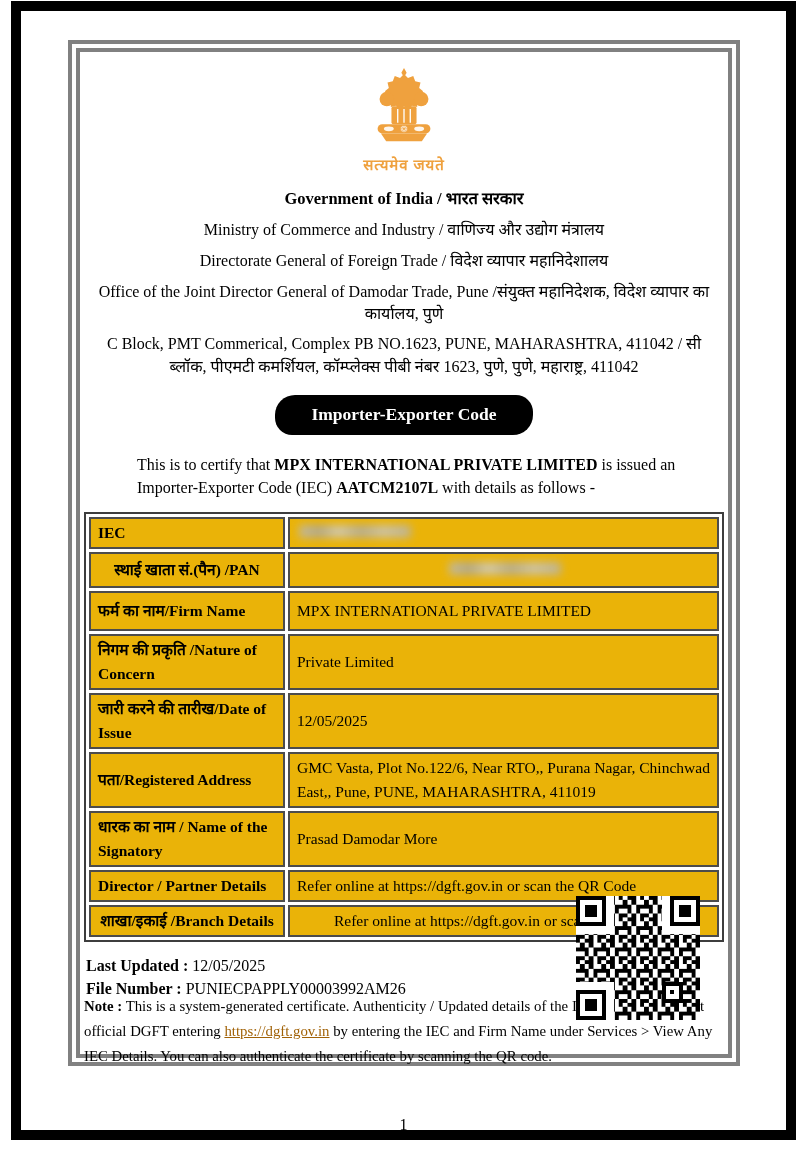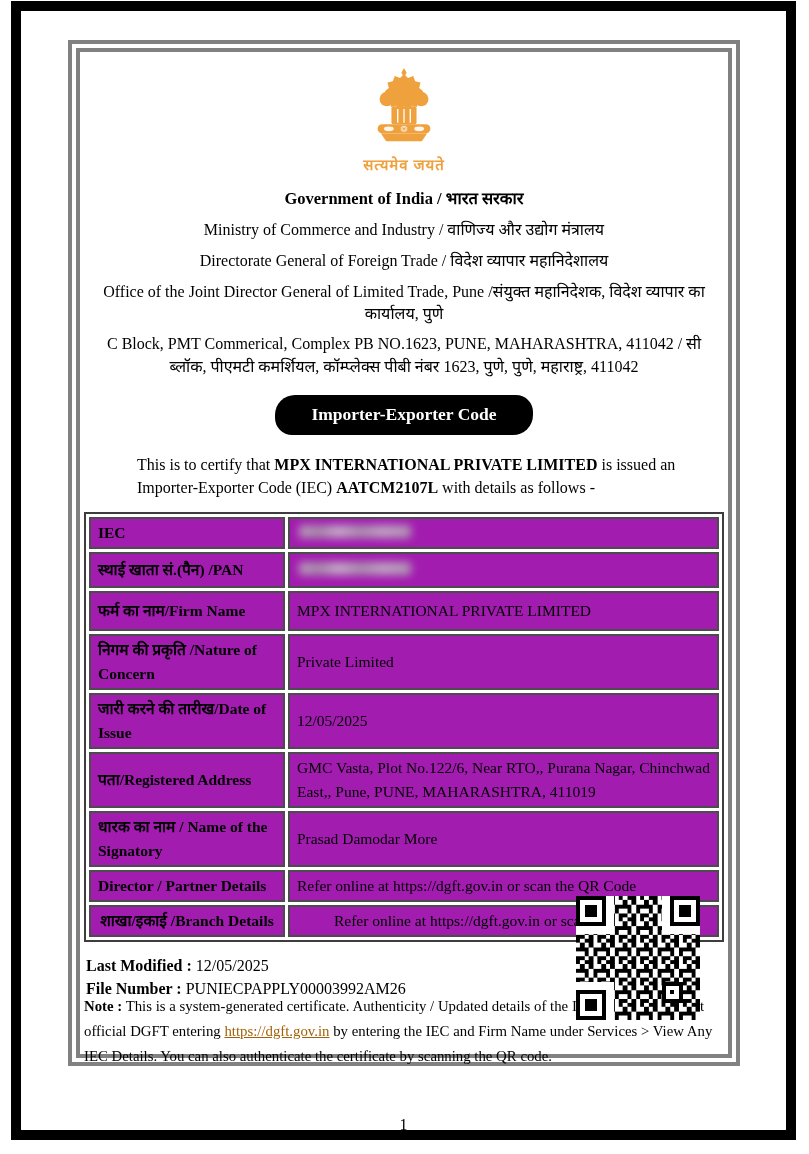--- a/index.html
+++ b/index.html
@@ -28,24 +28,24 @@
     padding:9px 36px 10px; border-radius:20px 17px 20px 17px;
   }
   .statement { margin:19px 0 0 53px; font-size:16px; line-height:1.42; }
   .b { font-weight:bold; }
   table.details {
     width:100%; margin-top:12px; background:#fff;
     border-collapse:separate; border-spacing:3px; border:2px solid #3d3d3d;
   }
   table.details td {
     border:2px solid #4c4c4c; padding:2px 7px; font-size:15.5px; vertical-align:middle;
-    line-height:1.55; background:#a21caf;
+    line-height:1.55; background:#eab308;
   }
   td.lbl { width:196px; font-weight:bold; }
-  tr.r1 td { height:30px; } tr.r2 td { height:36px; } tr.r3 td { height:40px; }
+  tr.r1 td { height:30px; } tr.r2 td { height:36px;text-align:center; } tr.r3 td { height:40px; }
   tr.r4 td { height:56px; } tr.r5 td { height:56px; } tr.r6 td { height:48px; }
   tr.r7 td { height:50px; } tr.r8 td { height:30px; } tr.r9 td { height:32px;text-align:center; }
   .redacted {
     display:inline-block; width:112px; height:13px; margin-left:2px; border-radius:2px;
     background:linear-gradient(90deg,#bdbdbd 0%,#a6a6a6 18%,#cfcfcf 35%,#ababab 55%,#c7c7c7 75%,#b3b3b3 100%);
     filter:blur(4px); opacity:.8;
   }
   .meta { margin:13px 0 0 2px; font-size:16px; line-height:1.42; }
   .note {
     position:absolute; left:4px; top:942px; width:642px;
@@ -89,21 +89,21 @@
         </g>
         <ellipse cx="27" cy="92" rx="7.5" ry="3.6" fill="#fff" opacity="0.9"></ellipse>
         <ellipse cx="73" cy="92" rx="7.5" ry="3.6" fill="#fff" opacity="0.9"></ellipse>
       </svg>
       <div class="motto">सत्यमेव जयते</div>
     </div>
 
     <div class="gov-line center">Government of India / भारत सरकार</div>
     <div class="h-line center">Ministry of Commerce and Industry / वाणिज्य और उद्योग मंत्रालय</div>
     <div class="h-line center">Directorate General of Foreign Trade / विदेश व्यापार महानिदेशालय</div>
-    <div class="h-line center">Office of the Joint Director General of Limited Trade, Pune /संयुक्त महानिदेशक, विदेश व्यापार का कार्यालय, पुणे</div>
+    <div class="h-line center">Office of the Joint Director General of Damodar Trade, Pune /संयुक्त महानिदेशक, विदेश व्यापार का कार्यालय, पुणे</div>
     <div class="addr-line center">C Block, PMT Commerical, Complex PB NO.1623, PUNE, MAHARASHTRA, 411042 / सी ब्लॉक, पीएमटी कमर्शियल, कॉम्प्लेक्स पीबी नंबर 1623, पुणे, पुणे, महाराष्ट्र, 411042</div>
 
     <div class="pill">
       <span>Importer-Exporter Code</span>
     </div>
 
     <div class="statement">
       <div><span>This is to certify that </span><span class="b">MPX INTERNATIONAL PRIVATE LIMITED</span><span> is issued an</span></div>
       <div><span>Importer-Exporter Code (IEC) </span><span class="b">AATCM2107L</span><span> with details as follows -</span></div>
     </div>
@@ -143,21 +143,21 @@
           <td class="val">Refer online at https://dgft.gov.in or scan the QR Code</td>
         </tr>
         <tr class="r9">
           <td class="lbl">शाखा/इकाई /Branch Details</td>
           <td class="val">Refer online at https://dgft.gov.in or scan the QR Code</td>
         </tr>
       </tbody>
     </table>
 
     <div class="meta">
-      <div><span class="b">Last Modified :</span><span> 12/05/2025</span></div>
+      <div><span class="b">Last Updated :</span><span> 12/05/2025</span></div>
       <div><span class="b">File Number :</span><span> PUNIECPAPPLY00003992AM26</span></div>
     </div>
 
     <div class="note">
       <div class="nline"><span class="b">Note :</span><span> This is a system-generated certificate. Authenticity / Updated details of the IEC can be checked at</span></div>
       <div class="nline"><span>official DGFT entering </span><a class="link" href="#">https://dgft.gov.in</a><span> by entering the IEC and Firm Name under Services &gt; View Any</span></div>
       <div class="nline"><span>IEC Details. You can also authenticate the certificate by scanning the QR code.</span></div>
     </div>
 
   </div>

